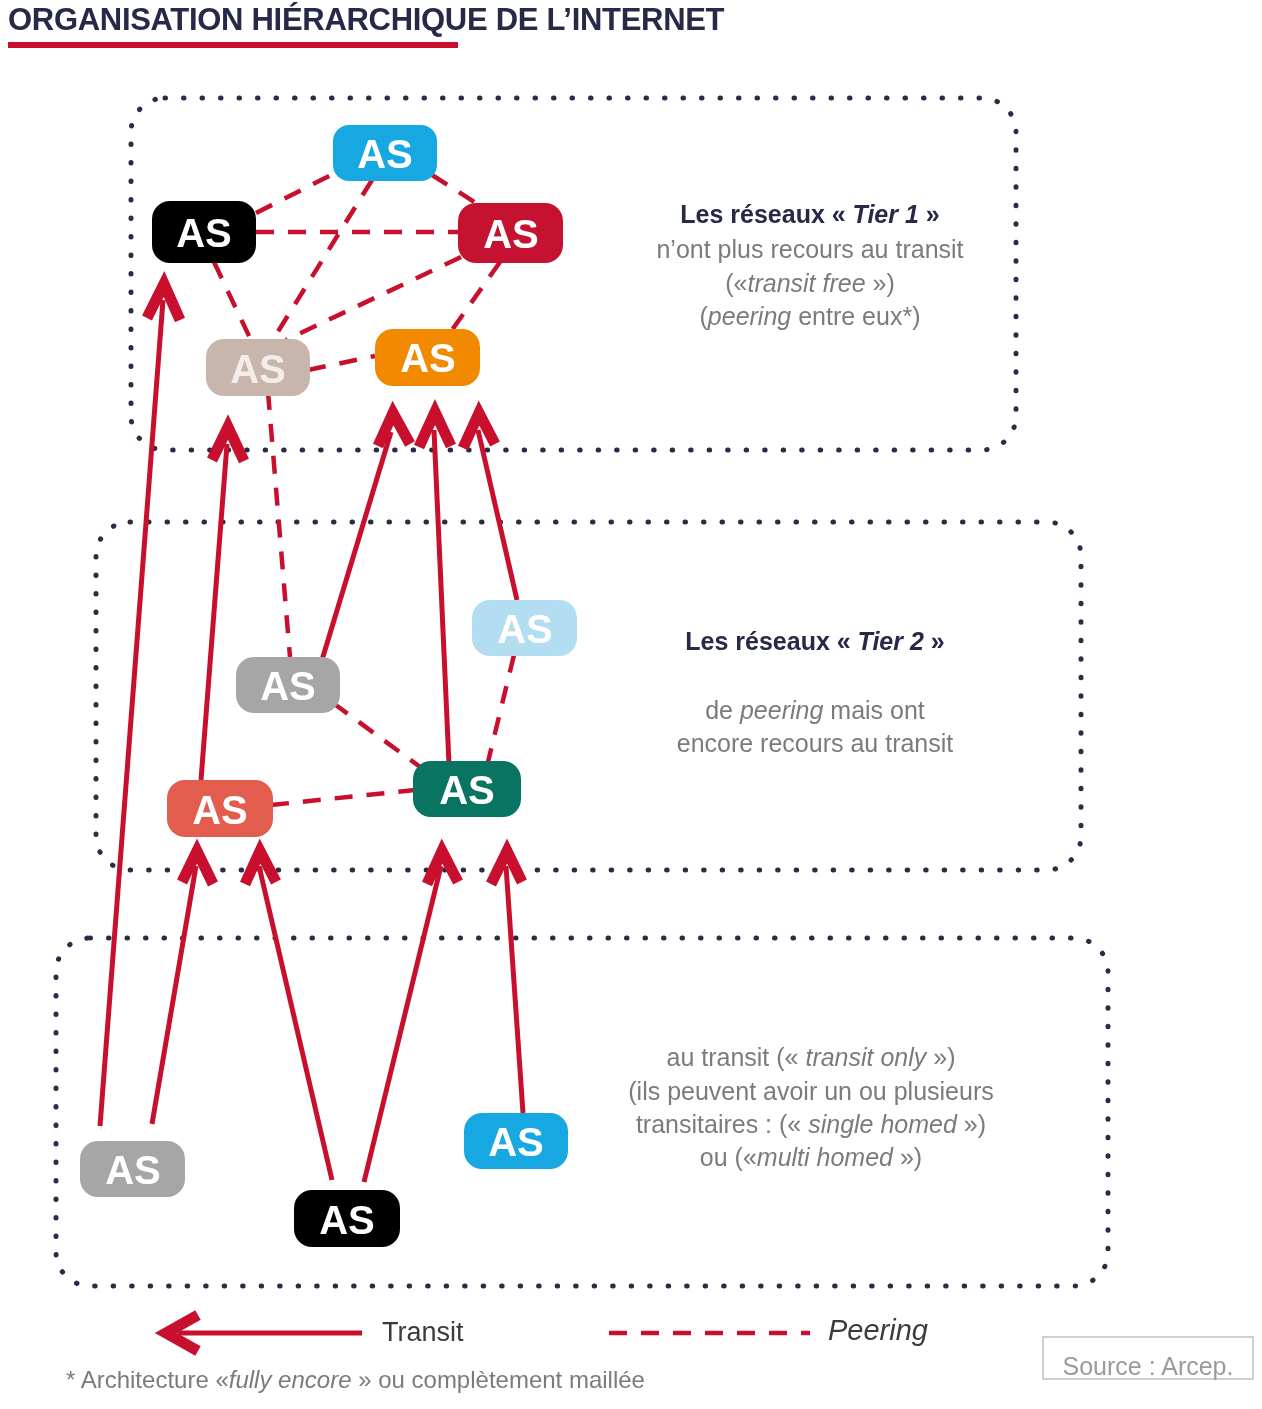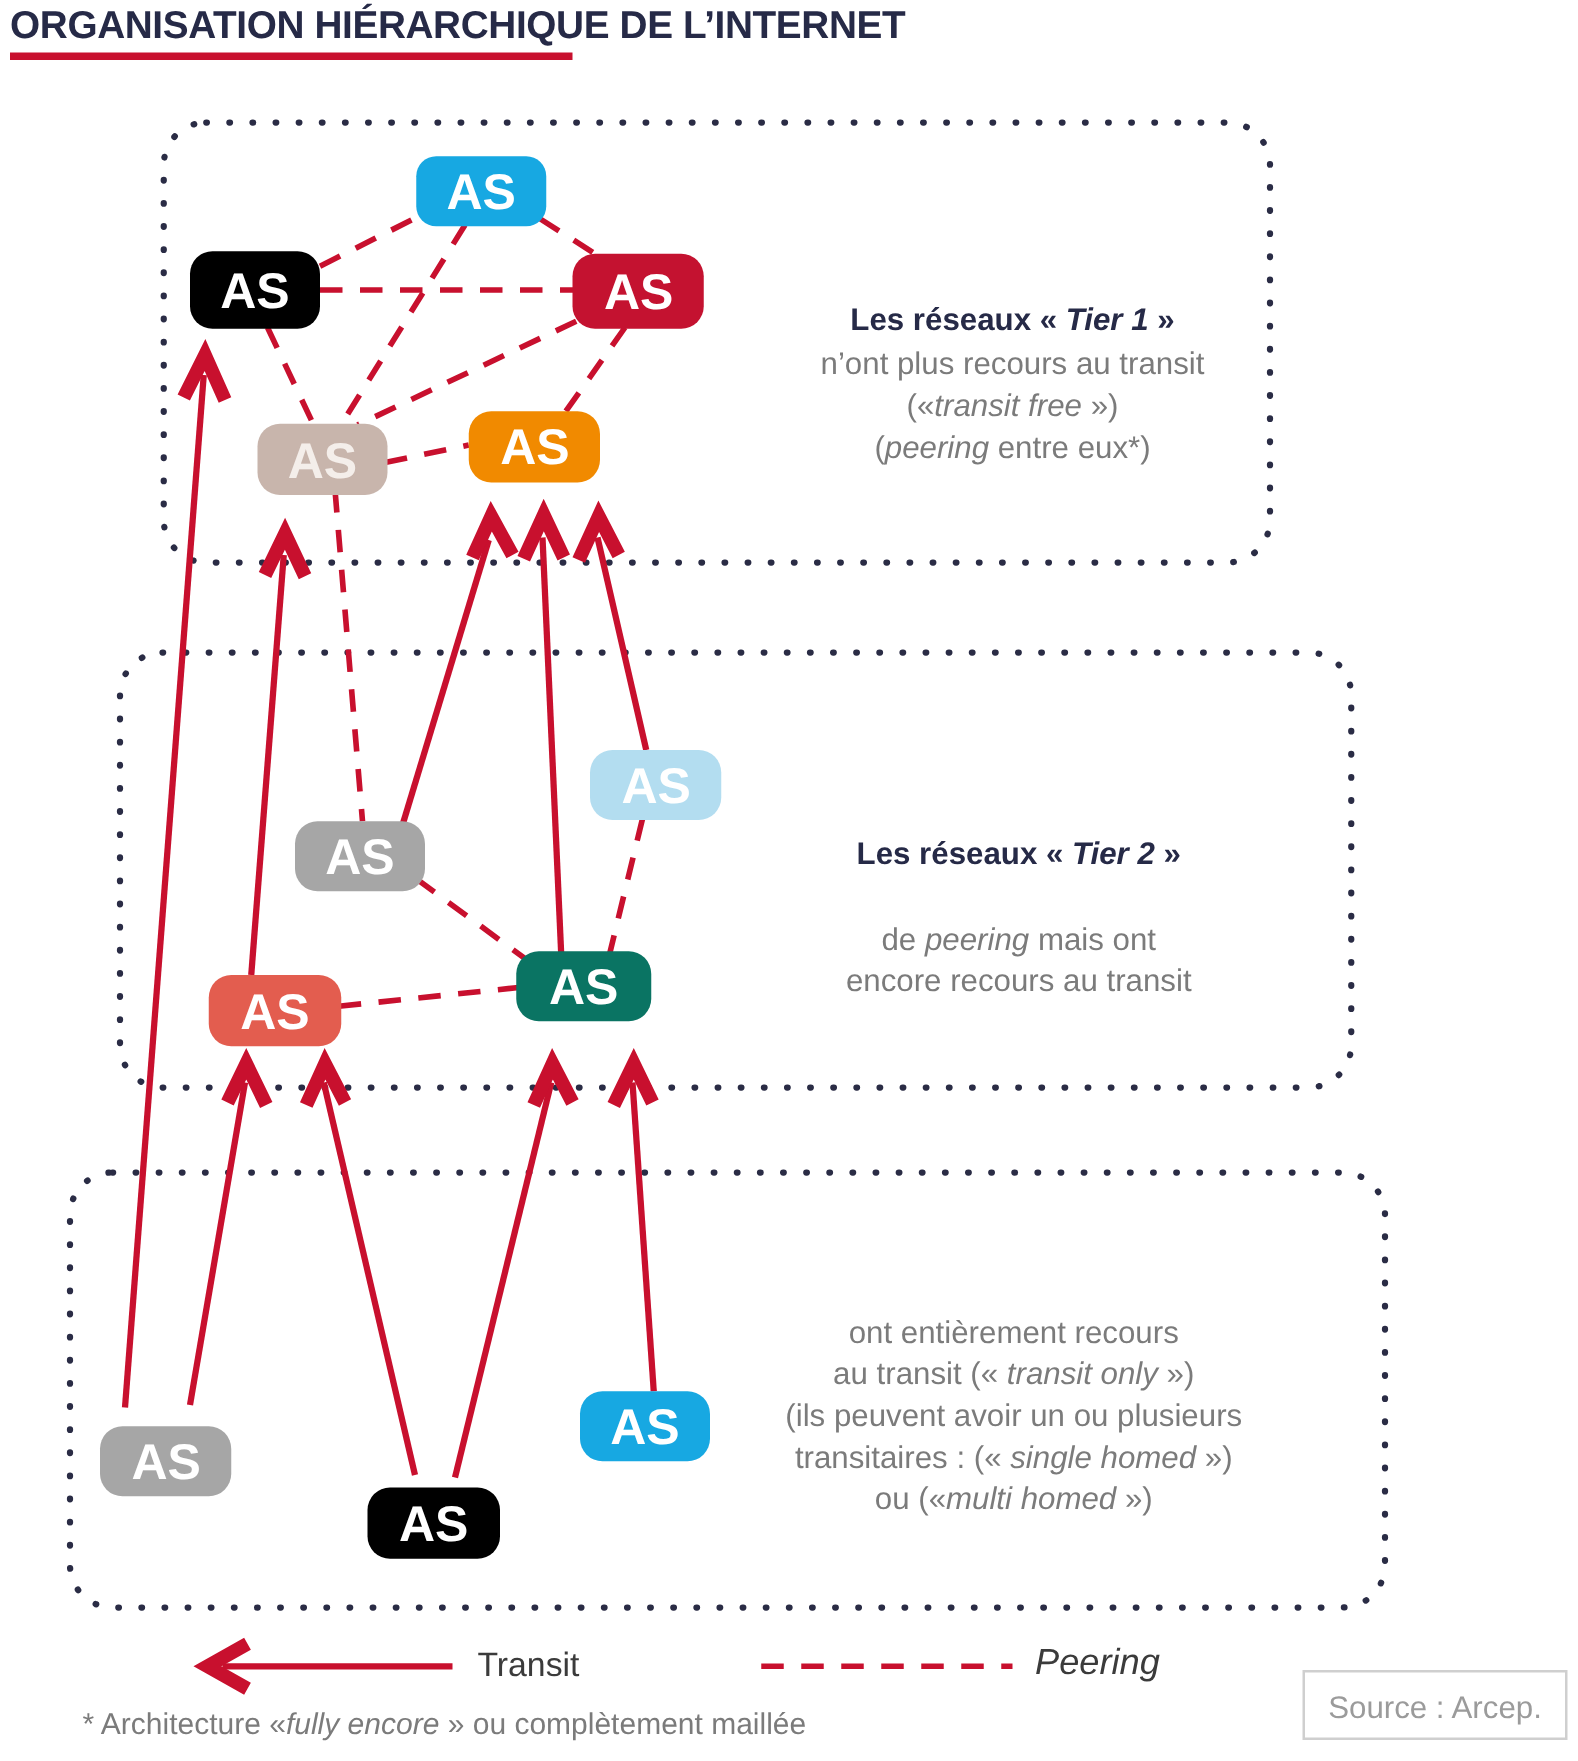--- a/index.html
+++ b/index.html
@@ -20,21 +20,21 @@
     position:absolute;left:8px;top:42px;width:450px;height:6px;
     background:#c8102e;
   }
 
   
   #canvas{position:absolute;left:0;top:0;width:1262px;height:1409px;}
 
   
   .tierText{
     position:absolute;text-align:center;
-    color:#7b7b7b;font-size:25px;line-height:1.33;margin-top:42px;
+    color:#7b7b7b;font-size:25px;line-height:1.33;
   }
   .tierText .hd{
     display:block;color:#262a47;font-weight:bold;font-size:25px;margin-bottom:2px;
   }
   .tierText .hd i{font-style:italic;}
   .tierText i{font-style:italic;}
   #t1text{left:620px;top:198px;width:380px;}
   #t2text{left:625px;top:625px;width:380px;}
   #t3text{left:580px;top:1008px;width:462px;}
 
@@ -45,21 +45,21 @@
   #legendTransitLabel{left:382px;top:1317px;}
   #legendPeeringLabel{left:828px;top:1314px;font-style:italic;font-size:29px;}
 
   .footnote{
     position:absolute;left:66px;top:1366px;
     font-size:24px;color:#7b7b7b;
   }
   .footnote i{font-style:italic;}
 
   .sourceBox{
-    position:absolute;left:1042px;top:1336px;width:212px;height:56px;
+    position:absolute;left:1042px;top:1336px;width:212px;height:44px;
     border:2px solid #cfcfcf;box-sizing:border-box;
   }
   .sourceBox span{
     position:absolute;left:0;right:0;top:14px;text-align:center;
     font-size:25px;color:#9b9b9b;
   }
 
   
 </style>
 </head>
@@ -216,21 +216,21 @@
   <div class="tierText" id="t2text">
     <span class="hd">
       <span>Les réseaux « </span><i>Tier 2</i><span> »</span>
     </span>
     <br>
     <span>de <i>peering</i> mais ont</span><br>
     <span>encore recours au transit</span>
   </div>
 
   <div class="tierText" id="t3text">
-    <span>ont entièrement recours</span><br>
+    <br>
     <span>au transit (« <i>transit only</i> »)</span><br>
     <span>(ils peuvent avoir un ou plusieurs</span><br>
     <span>transitaires : (« <i>single homed</i> »)</span><br>
     <span>ou («<i>multi homed</i> »)</span>
   </div>
 
   <div class="legendLabel" id="legendTransitLabel">Transit</div>
   <div class="legendLabel" id="legendPeeringLabel">Peering</div>
 
   <div class="footnote">

